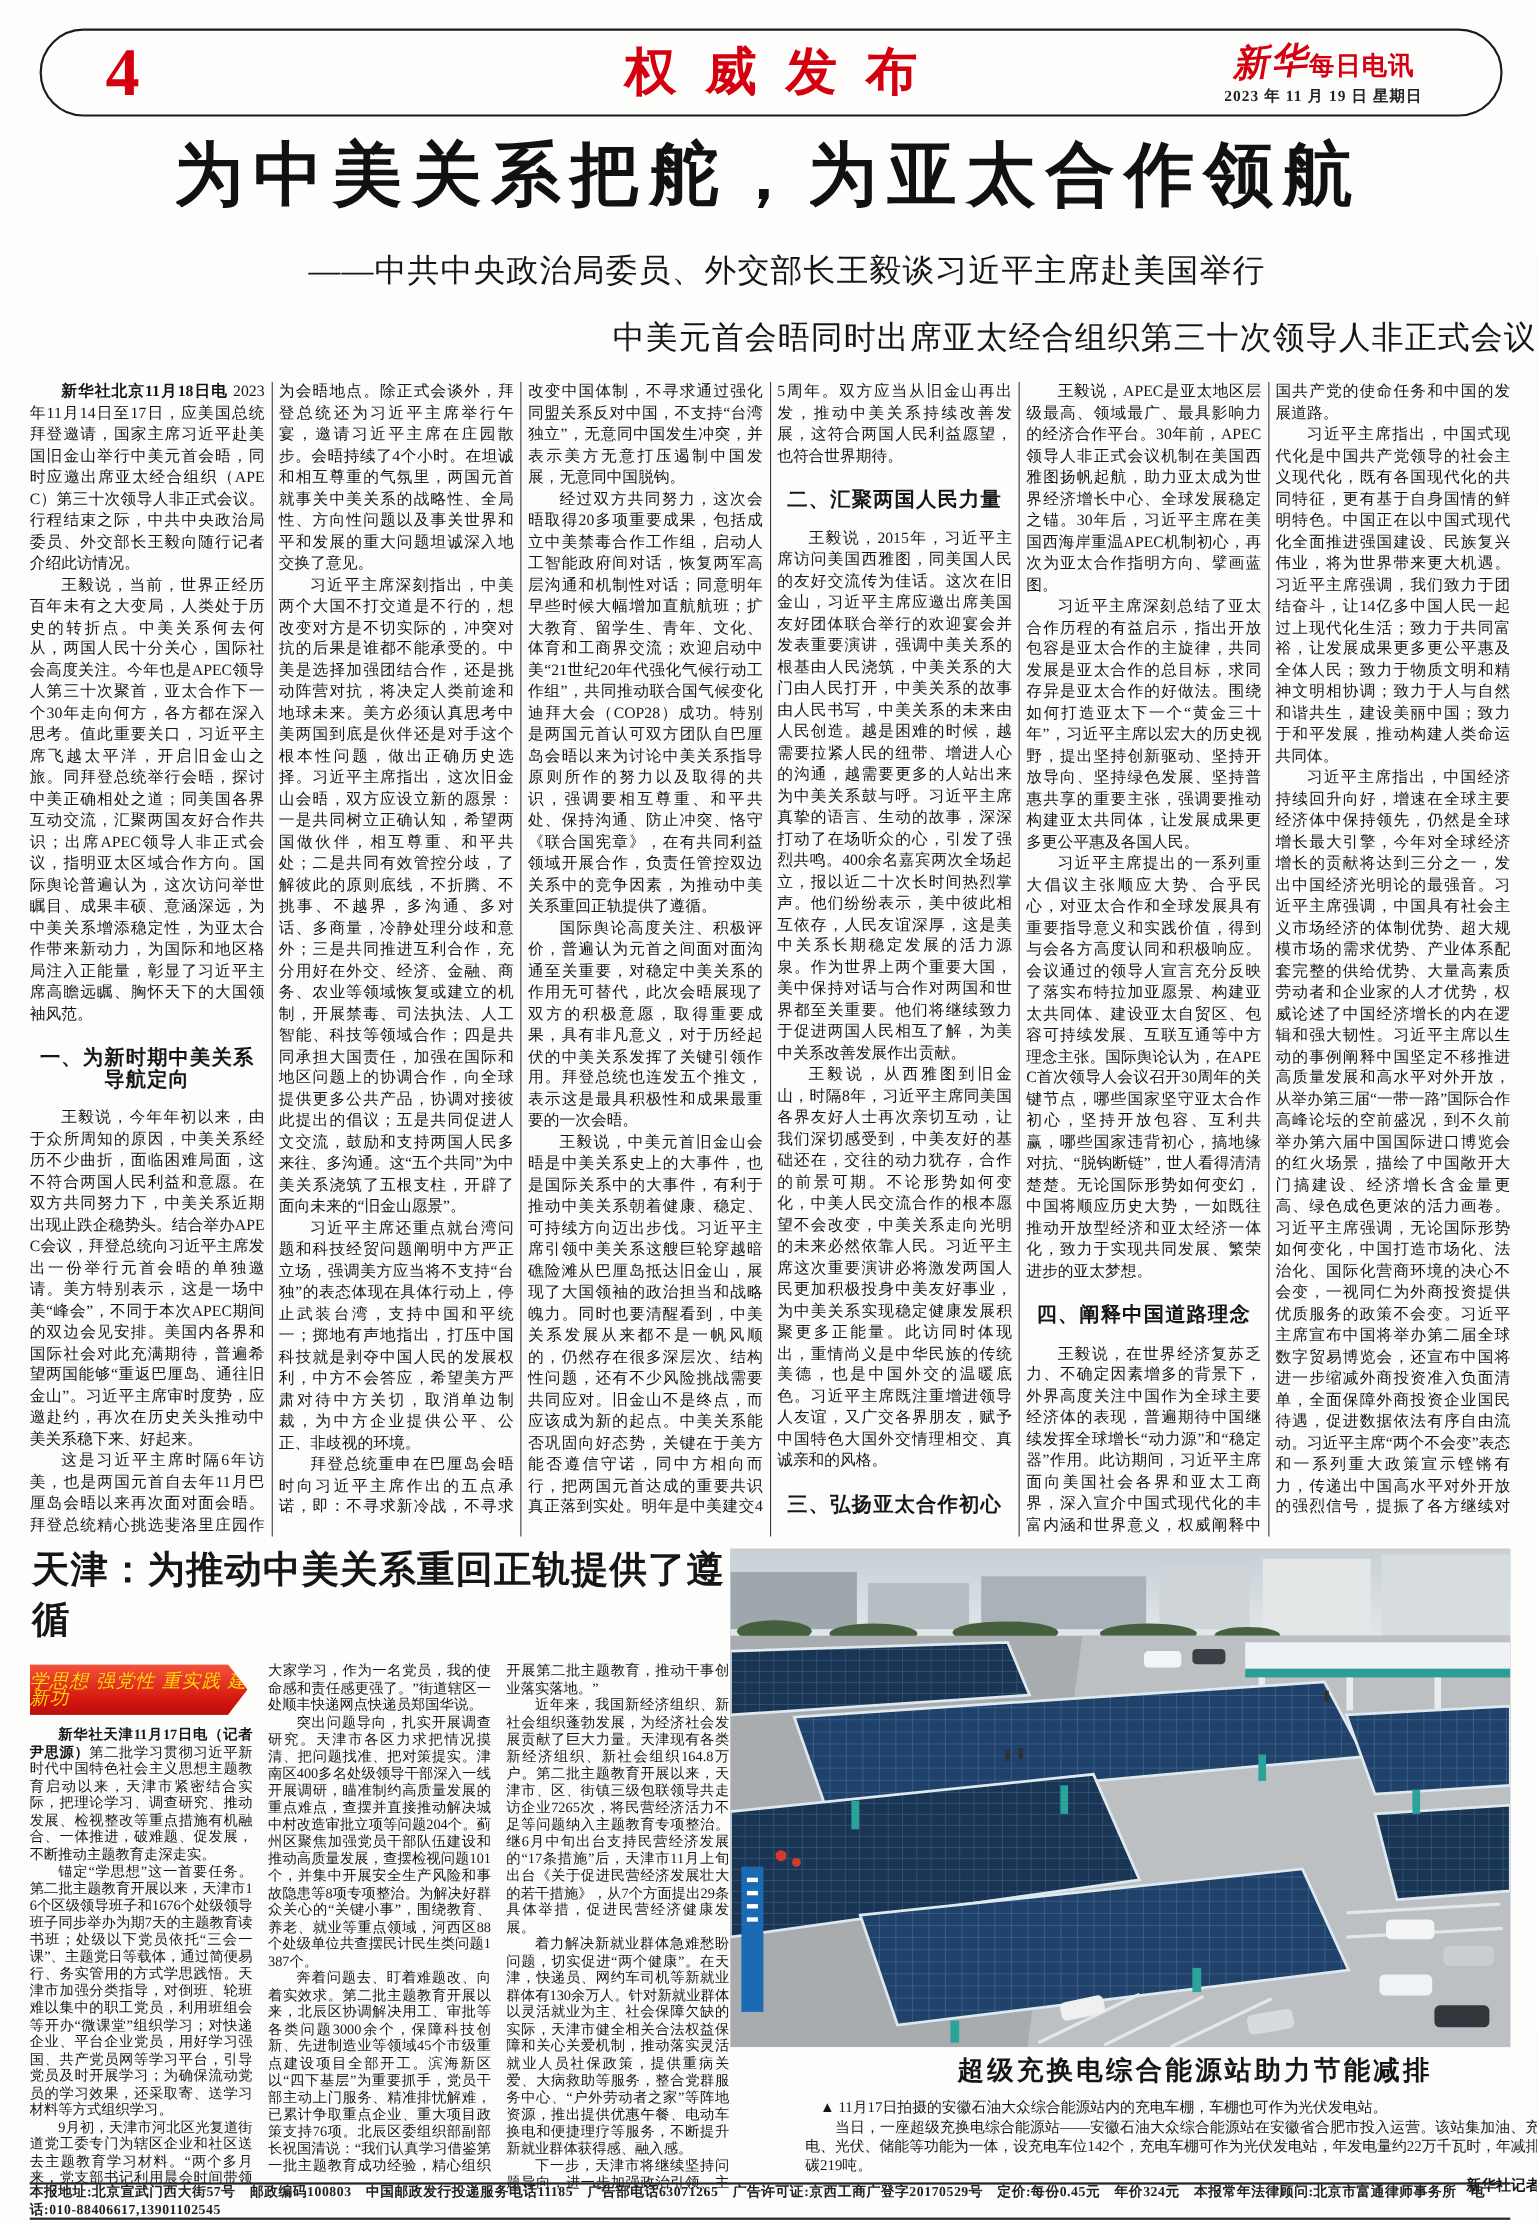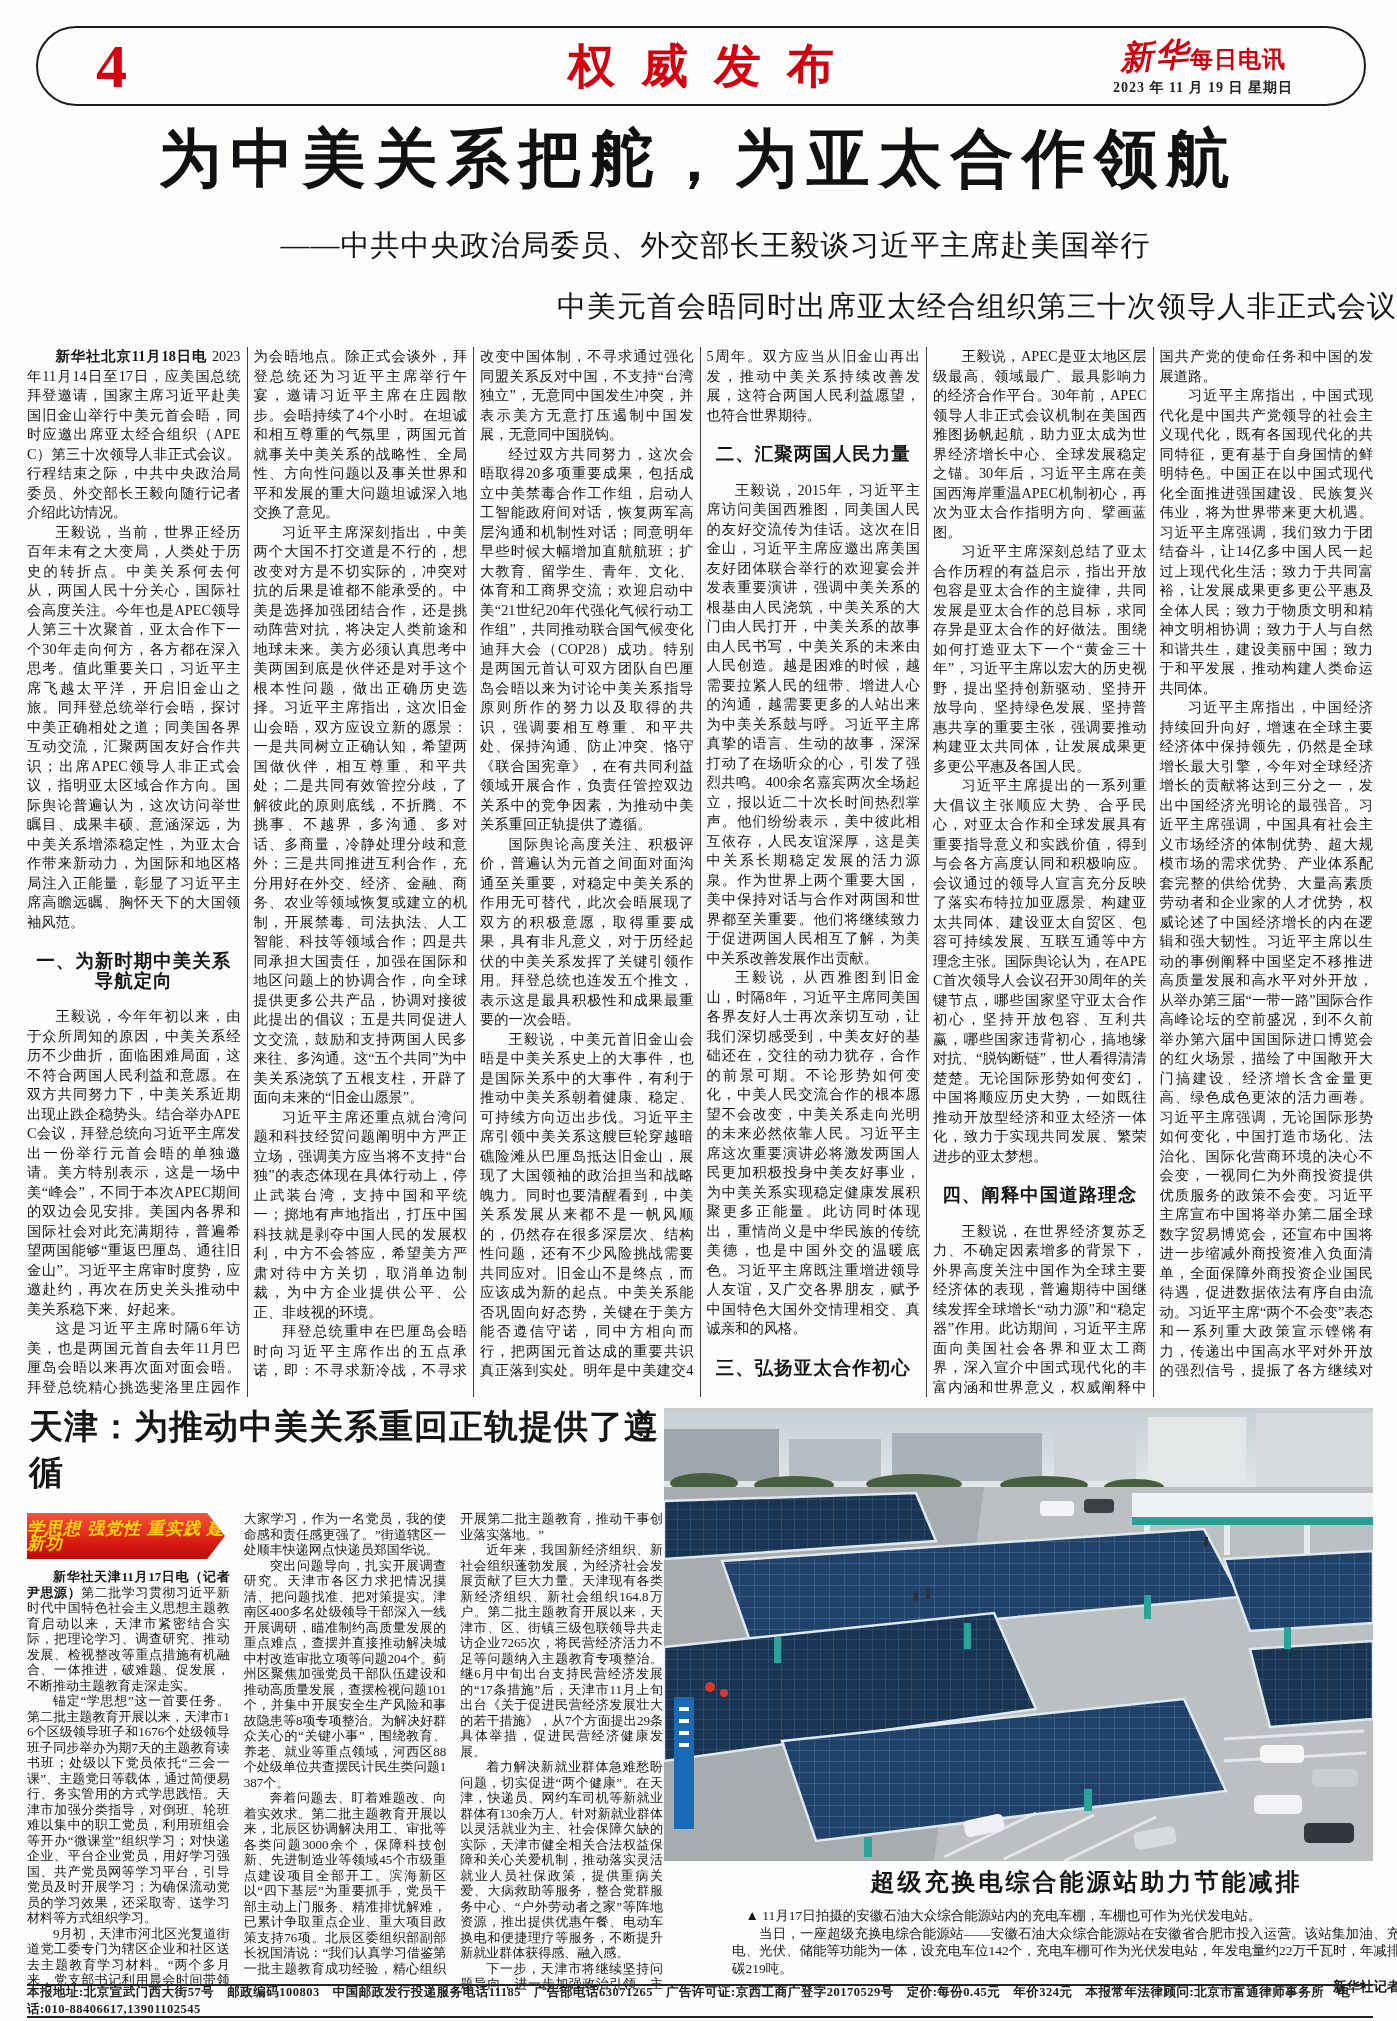--- a/index.html
+++ b/index.html
@@ -42,21 +42,21 @@
   
   .tj{position:absolute;left:27px;top:1404px;width:636px;}
   .tj-headline{margin:0 0 15px 2px;font-size:34px;font-weight:900;letter-spacing:1px;}
   .tj-cols{height:486px;column-count:3;column-gap:14px;column-fill:auto;overflow:hidden;
            font-size:13px;line-height:15.5px;text-align:justify;word-break:break-all;}
   .banner{width:198px;height:46px;margin:2px 0 10px;
           background:linear-gradient(180deg,#f4533c 0%,#d5180f 70%,#b90e0a 100%);
           clip-path:polygon(0 0,91% 0,100% 50%,91% 100%,0 100%);
           display:flex;align-items:center;justify-content:center;
           font-family:"Liberation Sans","DejaVu Sans",sans-serif;font-style:italic;
-          font-weight:bold;font-size:17px;color:#ffd900;letter-spacing:1px;
+          font-weight:normal;font-size:17px;color:#ffd900;letter-spacing:1px;
           break-inside:avoid;}
 
   
   .photo{position:absolute;left:664px;top:1408px;width:709px;height:452px;
          border-top:1px solid #c9c9c6;background:#b9bdbf;}
   .photo svg{display:block;width:100%;height:100%;}
   .cap{position:absolute;left:700px;top:1866px;width:709px;margin-left:32px;}
   .cap-title{margin:0 0 9px;text-align:center;font-size:24px;font-weight:900;letter-spacing:3px;}
   .cap-p{margin:0;font-size:13.5px;line-height:17.6px;text-align:justify;word-break:break-all;}
   .cap-p1{text-indent:1em;}

